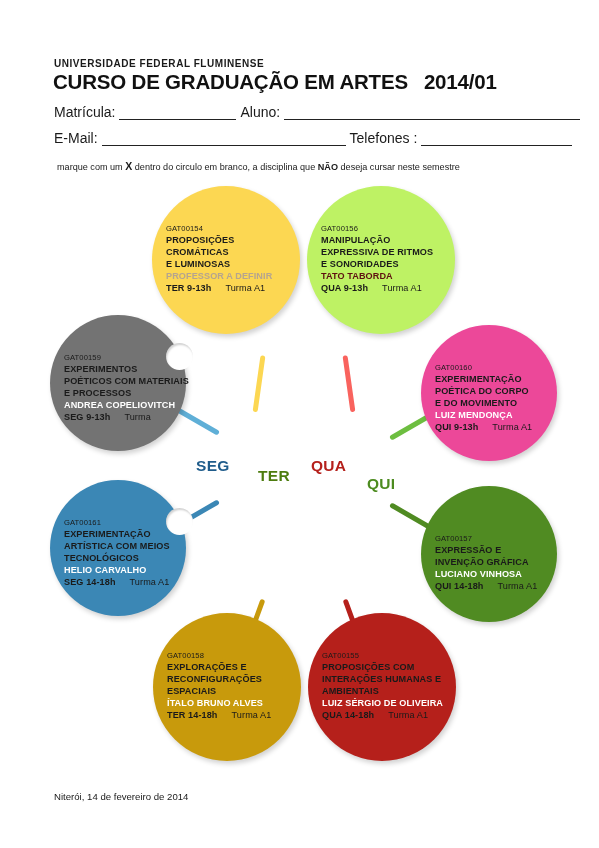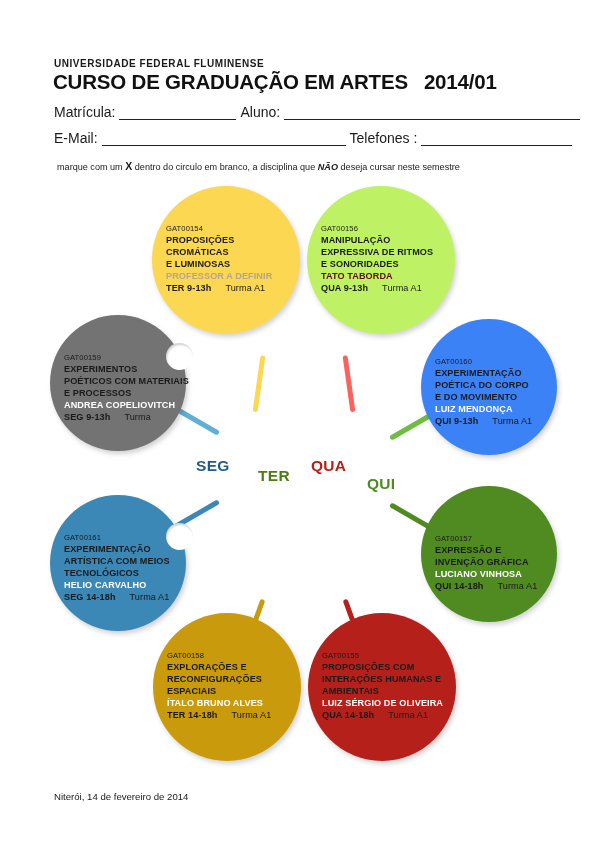--- a/index.html
+++ b/index.html
@@ -34,21 +34,21 @@
   .r-matricula{width:117px;}
   .r-aluno{width:296px;}
   .r-email{width:244px;}
   .r-tel{width:151px;}
 
   
   .instr{
     position:absolute;left:57px;top:160px;
     font-size:9.1px;color:#1a1a1a;white-space:nowrap;
   }
-  .instr b{font-weight:bold;font-style:italic;}
+  .instr b{font-weight:bold;}
   .instr .xx{font-weight:bold;font-size:10.5px;}
 
   
   .chart{position:absolute;left:0;top:175px;width:599px;height:590px;}
 
   .connector{position:absolute;transform-origin:0 50%;border-radius:3px;}
 
   .bubble{
     position:absolute;border-radius:50%;
     box-sizing:border-box;
@@ -137,31 +137,31 @@
         <div class="hole" style="left: 116px; top: 28px;"></div>
         <div class="btxt" style="top: 38px; color: rgb(26, 26, 26);">
           <div class="code">GAT00159</div>
           <div class="title">EXPERIMENTOS</div>
           <div class="title">POÉTICOS COM MATERIAIS</div>
           <div class="title">E PROCESSOS</div>
           <div class="prof" style="color: rgb(255, 255, 255);">ANDREA COPELIOVITCH</div>
           <div class="sched"><span>SEG  9-13h</span><span class="turma">Turma</span></div>
         </div>
       </div>
-      <div class="bubble" style="left: 421px; top: 144px; width: 136px; height: 136px; background: #3b82f6;">
+      <div class="bubble" style="left: 421px; top: 150px; width: 136px; height: 136px; background: #ec4899;">
         <div class="btxt" style="top: 38px; color: rgb(26, 26, 26);">
           <div class="code">GAT00160</div>
           <div class="title">EXPERIMENTAÇÃO</div>
           <div class="title">POÉTICA DO CORPO</div>
           <div class="title">E DO MOVIMENTO</div>
           <div class="prof" style="color: rgb(255, 255, 255);">LUIZ MENDONÇA</div>
           <div class="sched"><span>QUI  9-13h</span><span class="turma">Turma A1</span></div>
         </div>
       </div>
-      <div class="bubble" style="left: 50px; top: 320px; width: 136px; height: 136px; background: rgb(59, 135, 181);">
+      <div class="bubble" style="left: 50px; top: 305px; width: 136px; height: 136px; background: rgb(59, 135, 181);">
         <div class="hole" style="left: 116px; top: 28px;"></div>
         <div class="btxt" style="top: 38px; color: rgb(26, 26, 26);">
           <div class="code">GAT00161</div>
           <div class="title">EXPERIMENTAÇÃO</div>
           <div class="title">ARTÍSTICA COM MEIOS</div>
           <div class="title">TECNOLÓGICOS</div>
           <div class="prof" style="color: rgb(255, 255, 255);">HELIO CARVALHO</div>
           <div class="sched"><span>SEG 14-18h</span><span class="turma">Turma A1</span></div>
         </div>
       </div>

